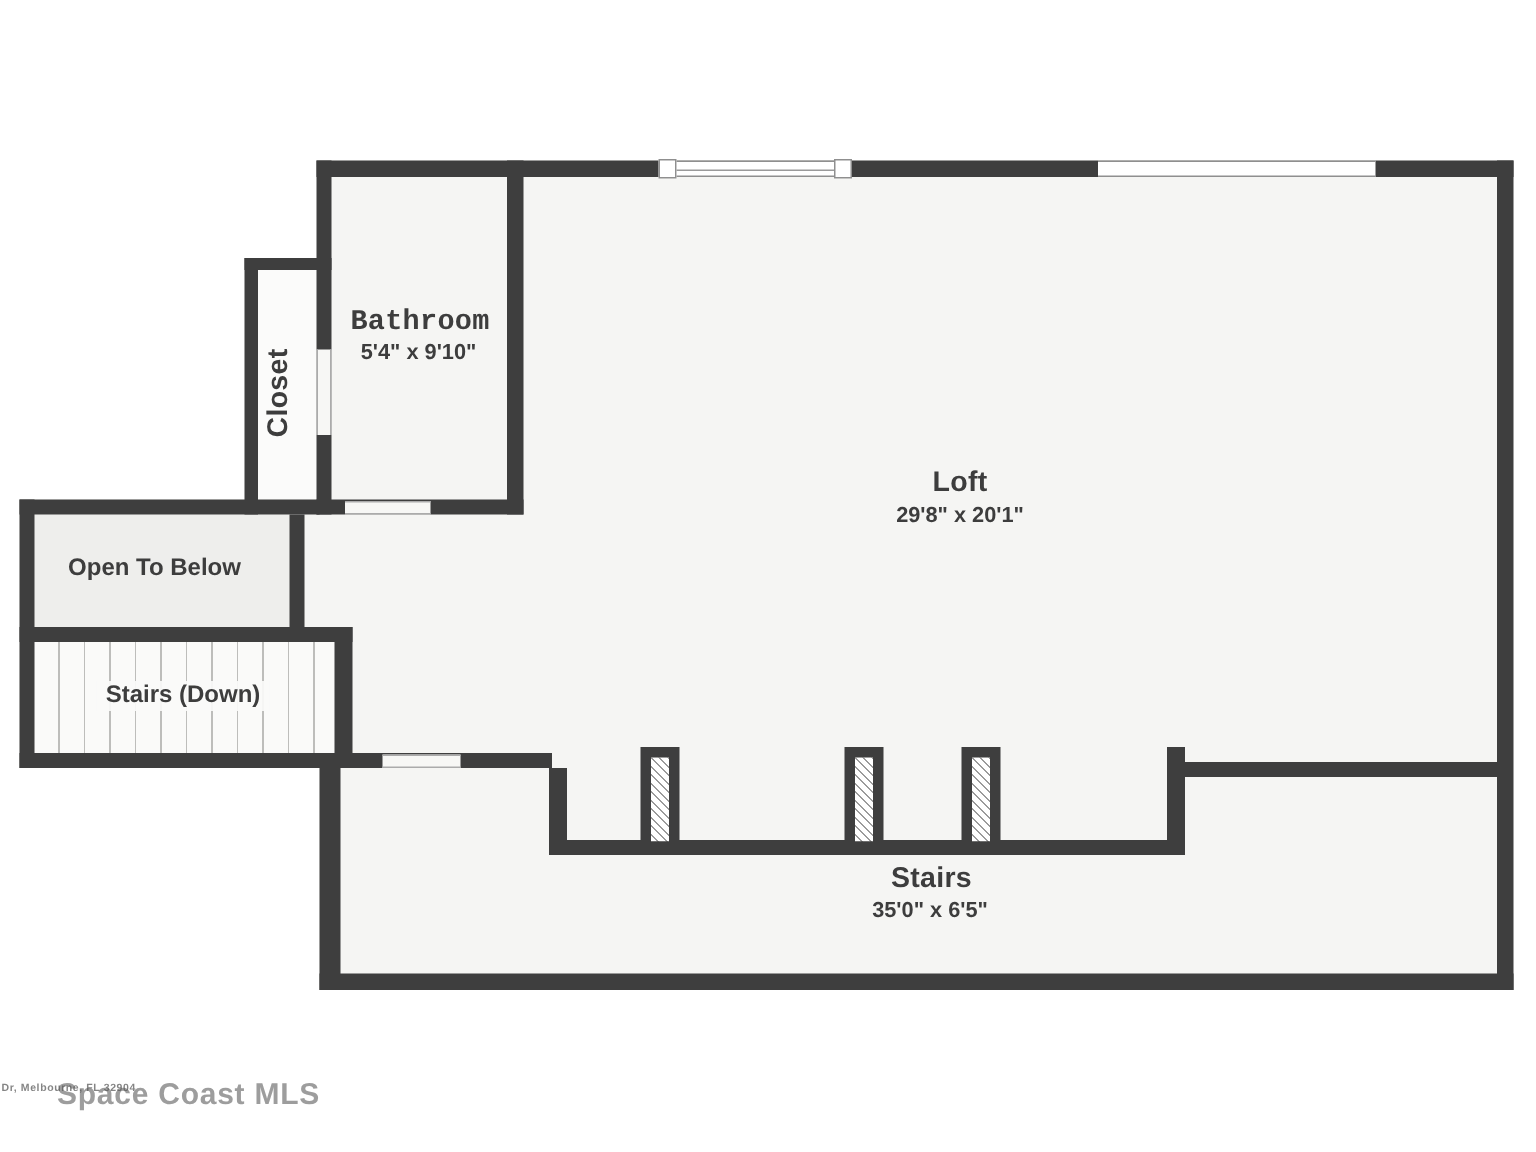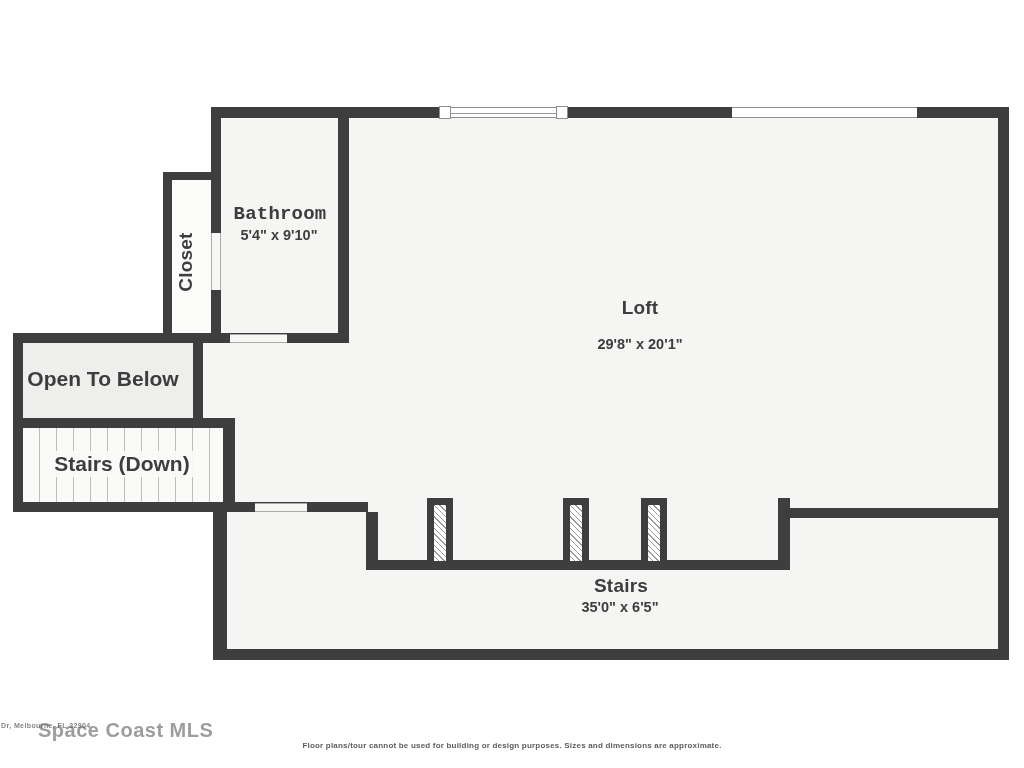--- a/index.html
+++ b/index.html
@@ -28,21 +28,21 @@
     position:absolute;box-sizing:border-box;border:7px solid var(--wall,#3e3e3e);
     background:repeating-linear-gradient(45deg,#ffffff 0 3px,#9b9b9b 3px 4px);
   }
   
   .lbl{
     position:absolute;transform:translate(-50%,-50%);
     color:var(--text,#3d3d3d);font-weight:700;white-space:nowrap;text-align:center;
   }
   .lbl.name{font-size:19px;letter-spacing:0.2px;}
   .lbl.dims{font-size:14.5px;}
-  .lbl.mid{font-size:21px;}
+  .lbl.mid{font-size:16px;}
   .lbl.rot{transform:translate(-50%,-50%) rotate(-90deg);}
   .lbl.halo{background:rgba(250,250,249,0.92);padding:1px 6px;}
   
   .wm-brand{
     position:absolute;left:2px;top:719px;font-size:20px;font-weight:700;
     color:#8d8d8d;opacity:0.85;letter-spacing:0.5px;white-space:nowrap;margin-left:36px;
   }
   .wm-small{
     position:absolute;left:1px;top:722px;font-size:7px;font-weight:700;
     color:#5c5c5c;opacity:0.75;letter-spacing:0.4px;white-space:nowrap;
@@ -96,28 +96,27 @@
 
   <div class="pillar" style="left:427px;top:498px;width:26px;height:70px;"></div>
   <div class="pillar" style="left:563px;top:498px;width:26px;height:70px;"></div>
   <div class="pillar" style="left:641px;top:498px;width:26px;height:70px;"></div>
 
   <div class="lbl name" style="left:280px;top:214px;font-family:Liberation Mono, monospace;">Bathroom</div>
   <div class="lbl dims" style="left:279px;top:235px;">5'4" x 9'10"</div>
 
   <div class="lbl name rot" style="left:186px;top:262px;">Closet</div>
 
-  <div class="lbl name" style="left:640px;top:308px;">Loft</div>
+  <div class="lbl name" style="left:640px;top:322px;">Loft</div>
   <div class="lbl dims" style="left:640px;top:344px;">29'8" x 20'1"</div>
 
   <div class="lbl mid" style="left:103px;top:379px;">Open To Below</div>
 
   <div class="lbl mid halo" style="left:122px;top:464px;">Stairs (Down)</div>
 
   <div class="lbl name" style="left:621px;top:586px;">Stairs</div>
   <div class="lbl dims" style="left:620px;top:607px;">35'0" x 6'5"</div>
 
   <div class="wm-brand">Space Coast MLS</div>
   <div class="wm-small">Dr, Melbourne, FL 32904</div>
 
-  <div class="footer">Floor plans/tour cannot be used for building or design purposes. Sizes and dimensions are approximate.</div>
 
 </div>
 
 </body></html>

